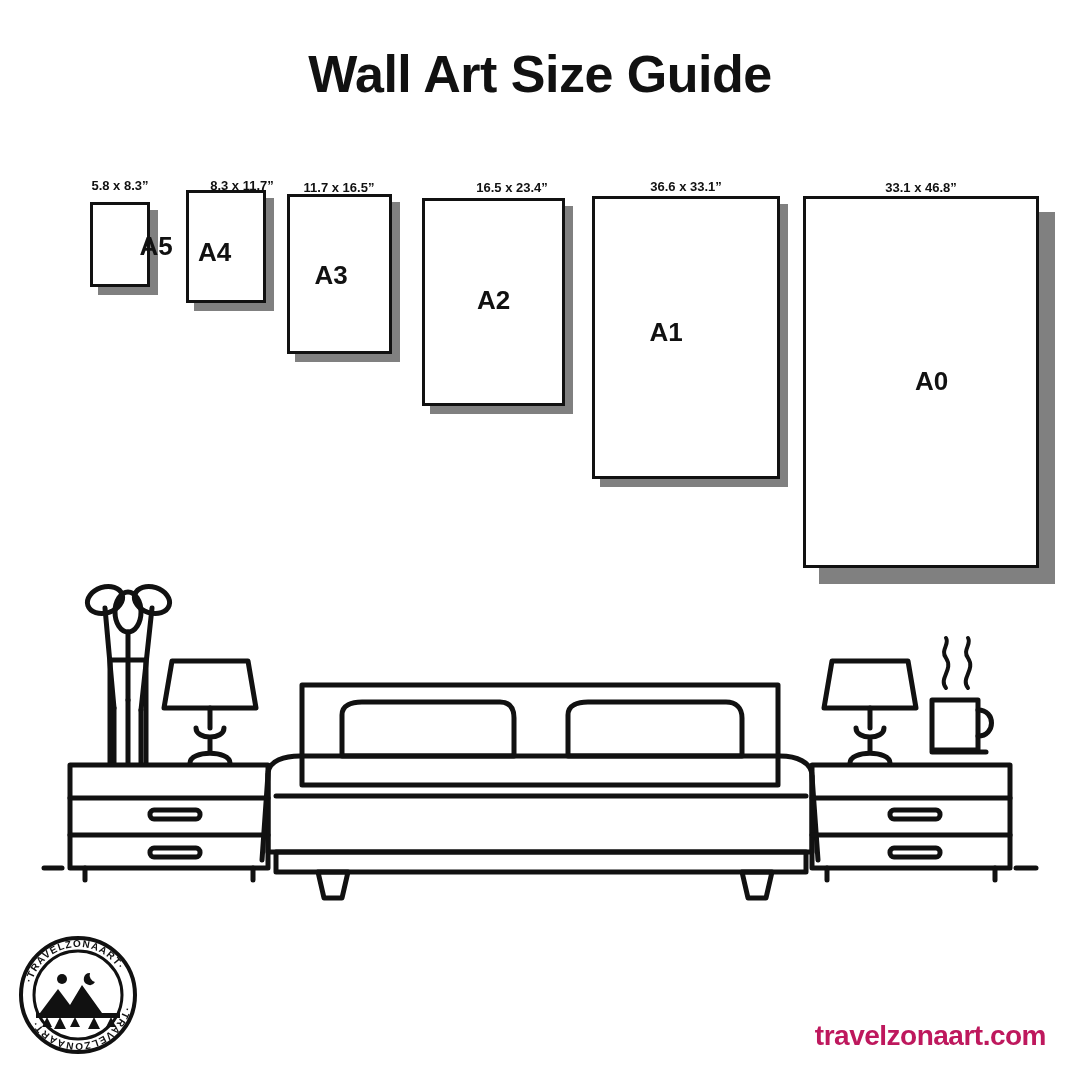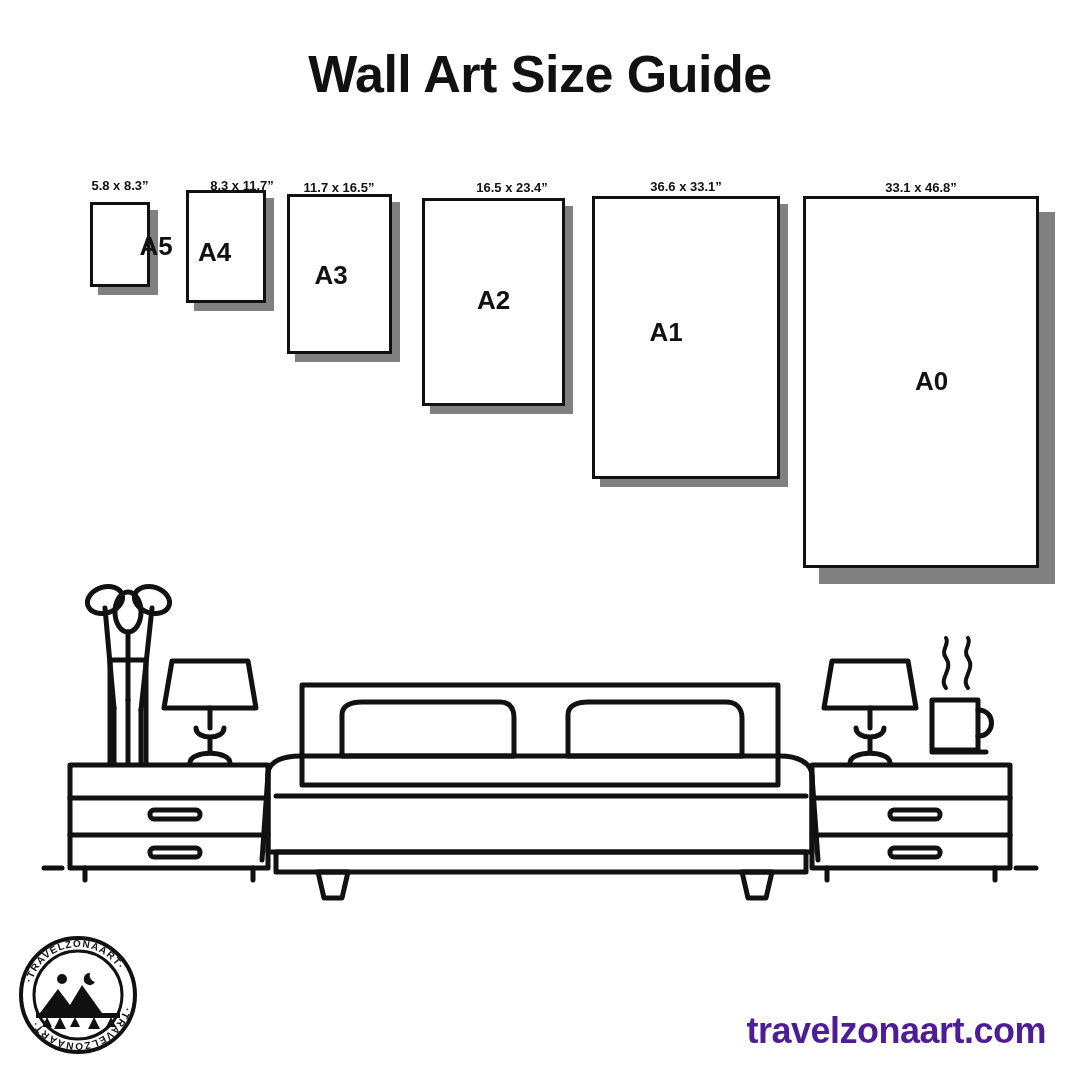--- a/index.html
+++ b/index.html
@@ -83,23 +83,23 @@
     position: absolute;
     left: 18px;
     top: 935px;
     width: 120px;
     height: 120px;
   }
   #website-url {
     position: absolute;
     right: 34px;
     bottom: 28px;
-    font-size: 36px;
-    font-weight: bold;
-    color: #4c1d95;
+    font-size: 28px;
+    font-weight: bold;
+    color: #be185d;
     letter-spacing: -0.5px;
     margin-top: 32px;
   }
 </style>
 </head>
 <body>
 
 <div id="page-title">Wall Art Size Guide</div>
 
 <div id="size-chart">

